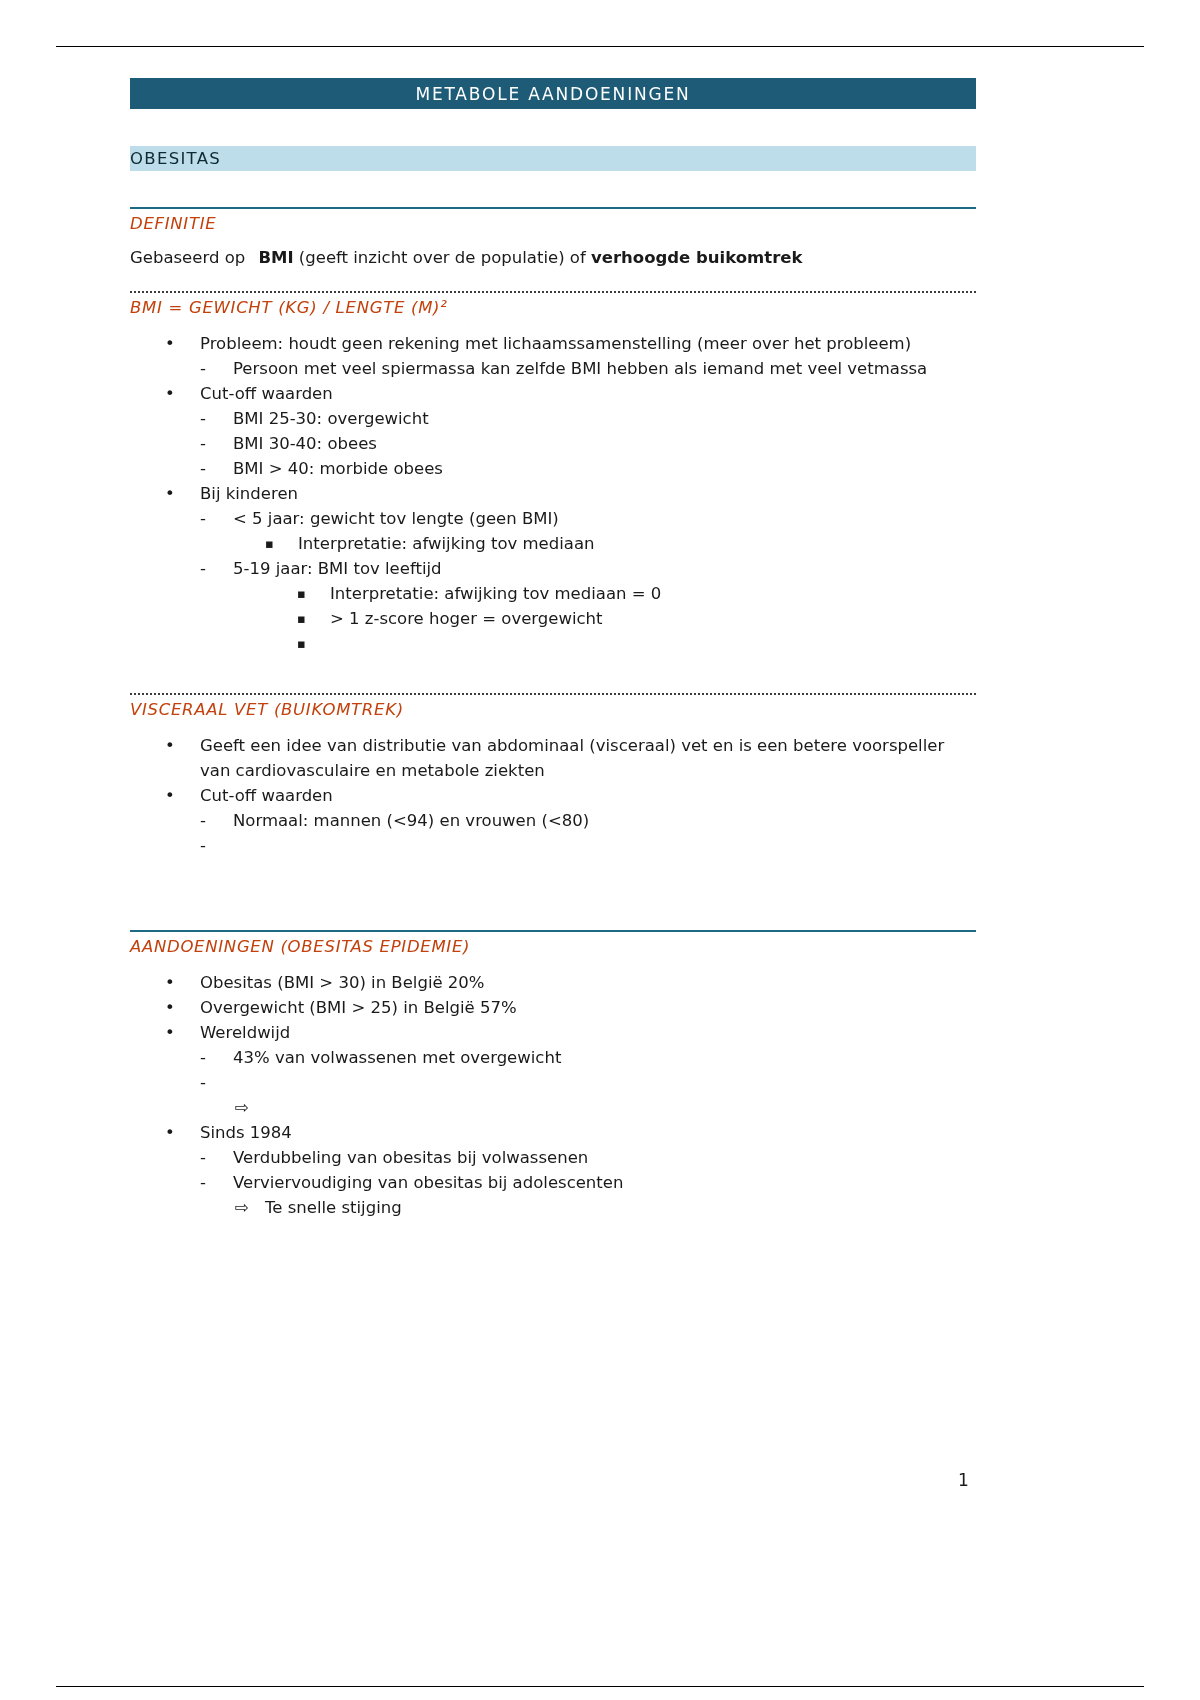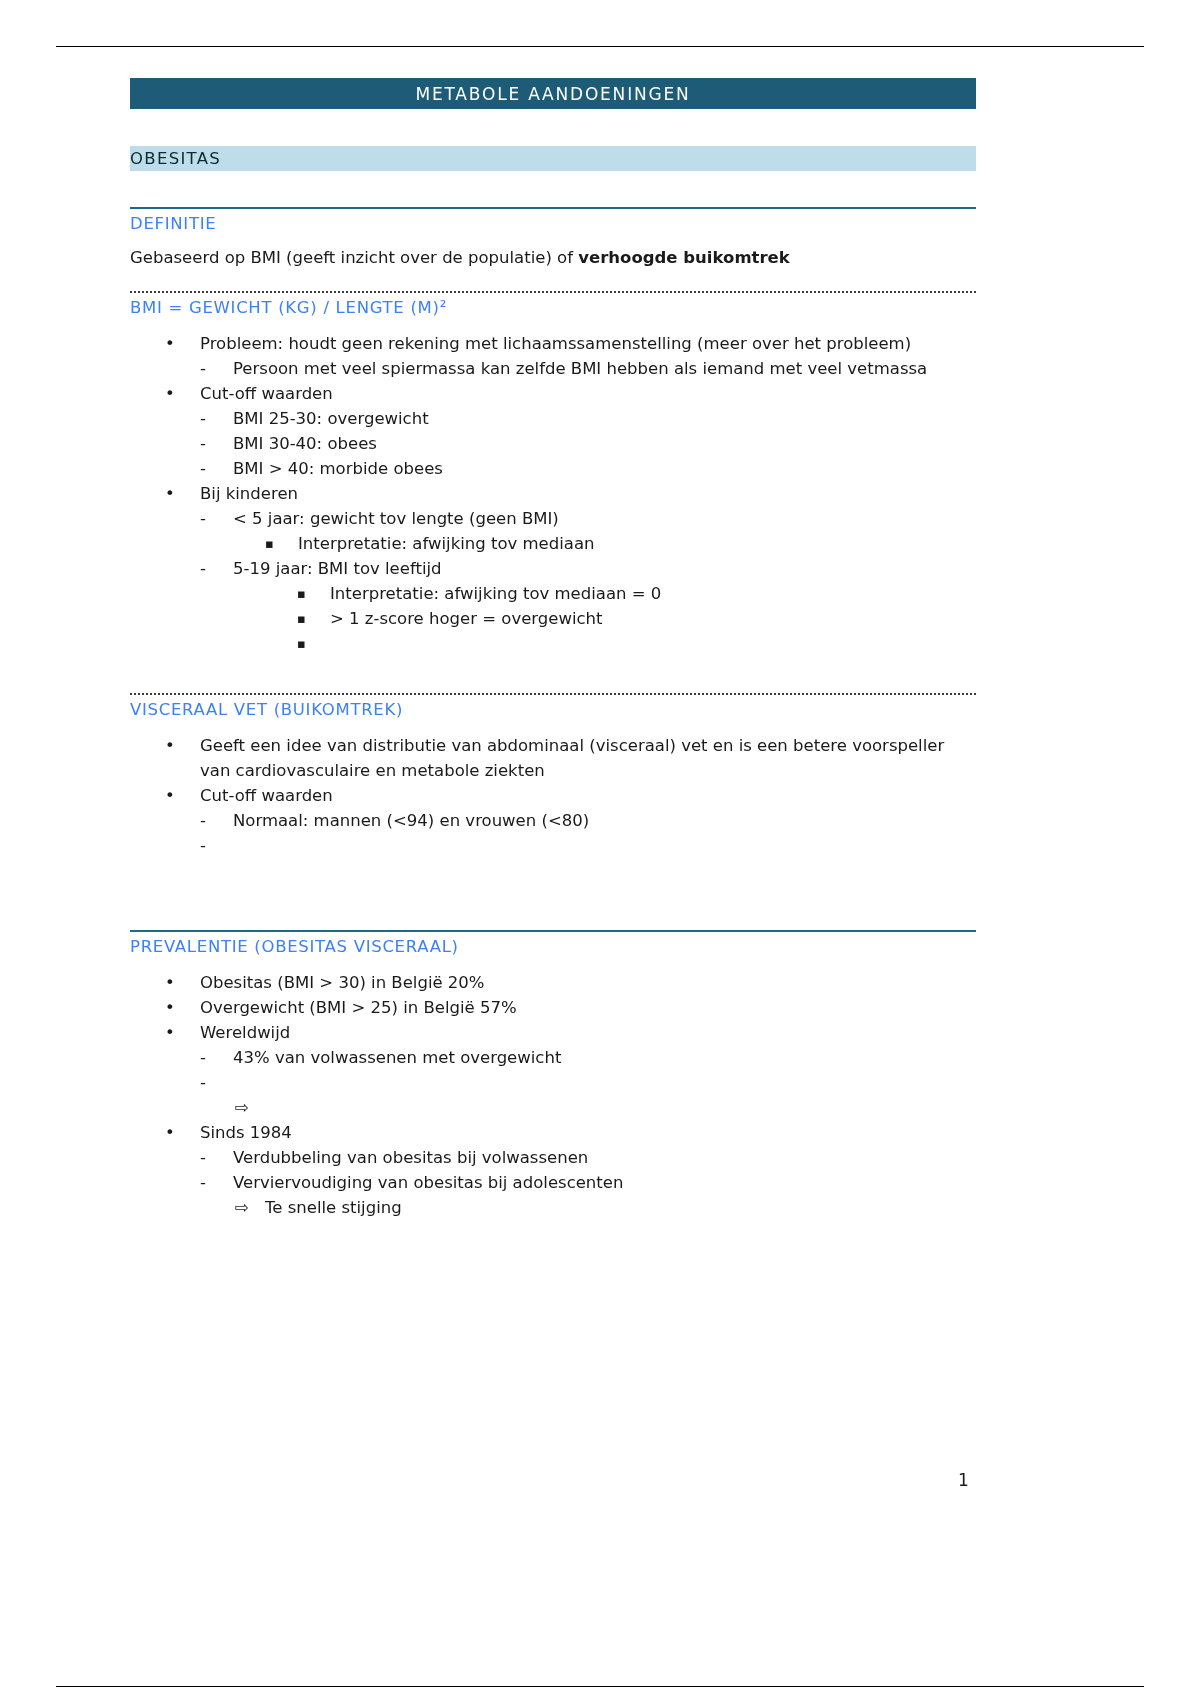--- a/index.html
+++ b/index.html
@@ -31,21 +31,22 @@
   .h-rule{border-top:2px solid #1d6a85;height:0;}
   .rule-definitie{margin-top:36px;}
   .rule-prevalentie{margin-top:72px;}
   .dotted{border-top:2px dotted #3c3c3c;height:0;}
   .dotted-bmi{margin-top:21px;}
   .dotted-visceraal{margin-top:37px;}
   .sec-heading{
     margin:5px 0 0 0;
     font-size:16.5px;font-weight:normal;
     letter-spacing:0.7px;
-    color:#3b82f6;
+    color:#c2410c;
+    font-style:italic;
   }
   .intro{
     margin-top:12px;
     font-size:16.5px;line-height:25px;
   }
   .list{margin-top:14px;font-size:16.5px;}
   .li{display:flex;line-height:25px;}
   .marker{flex:0 0 auto;}
   .litext{flex:1 1 auto;}
   .lvl1{padding-left:35px;}  .lvl1 .marker{width:35px;}
@@ -71,21 +72,21 @@
     <div class="title-banner" style="background: rgb(29, 91, 118);">
       <span>METABOLE AANDOENINGEN</span>
     </div>
 
     <div class="chapter-banner" style="background: rgb(188, 221, 233);">
       <span>OBESITAS</span>
     </div>
 
     <div class="h-rule rule-definitie"></div>
     <h2 class="sec-heading">DEFINITIE</h2>
-    <p class="intro"><span>Gebaseerd op </span><span style="font-weight: normal;">BMI</span><span> (geeft inzicht over de populatie) of </span><span style="font-weight: bold; margin-top: 40px;">verhoogde buikomtrek</span></p>
+    <p class="intro"><span>Gebaseerd op </span><span style="font-weight: bold; margin-left: 8px;">BMI</span><span> (geeft inzicht over de populatie) of </span><span style="font-weight: bold; margin-top: 40px;">verhoogde buikomtrek</span></p>
 
     <div class="dotted dotted-bmi"></div>
     <h3 class="sec-heading">BMI = GEWICHT (KG) / LENGTE (M)²</h3>
     <div class="list">
         <div class="li lvl1 m-bullet">
           <span class="marker">•</span>
           <span class="litext">Probleem: houdt geen rekening met lichaamssamenstelling (meer over het probleem)</span>
         </div>
         <div class="li lvl2 m-dash">
           <span class="marker">-</span>
@@ -150,21 +151,21 @@
         <div class="li lvl2 m-dash">
           <span class="marker">-</span>
           <span class="litext">Normaal: mannen (&lt;94) en vrouwen (&lt;80)</span>
         </div>
         <div class="li lvl2 m-dash">
           <span class="marker">-</span>
         </div>
       </div>
 
     <div class="h-rule rule-prevalentie"></div>
-    <h2 class="sec-heading">PREVALENTIE (OBESITAS VISCERAAL)</h2>
+    <h2 class="sec-heading">AANDOENINGEN (OBESITAS EPIDEMIE)</h2>
     <div class="list">
         <div class="li lvl1 m-bullet">
           <span class="marker">•</span>
           <span class="litext">Obesitas (BMI &gt; 30) in België 20%</span>
         </div>
         <div class="li lvl1 m-bullet">
           <span class="marker">•</span>
           <span class="litext">Overgewicht (BMI &gt; 25) in België 57%</span>
         </div>
         <div class="li lvl1 m-bullet">

